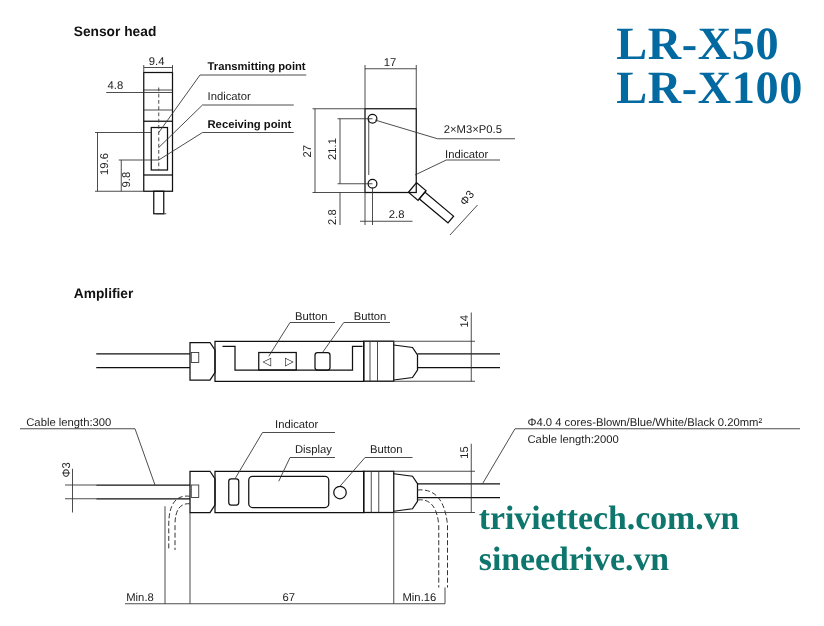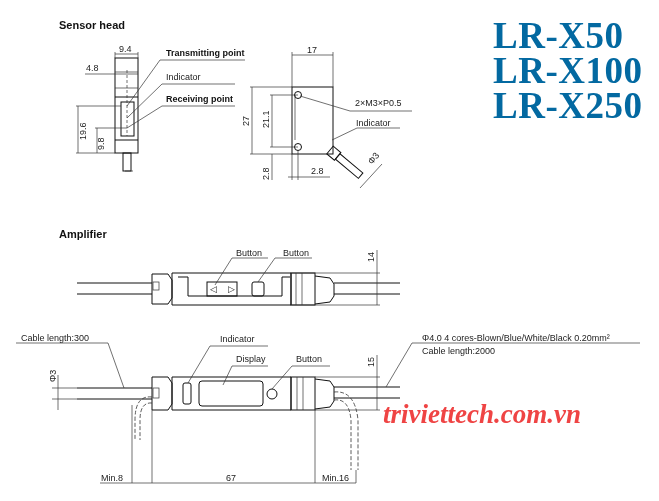--- a/index.html
+++ b/index.html
@@ -7,21 +7,21 @@
   svg { position: absolute; left: 0; top: 0; }
   .lbl { font-family: "Liberation Sans", sans-serif; font-size: 9px; fill: #222; }
   .lbl-b { font-family: "Liberation Sans", sans-serif; font-size: 9px; font-weight: bold; fill: #111; }
   .sec { font-family: "Liberation Sans", sans-serif; font-size: 11px; font-weight: bold; fill: #111; }
   .ln { stroke: #111; stroke-width: 1; fill: none; }
   .thin { stroke: #333; stroke-width: 0.7; fill: none; }
   .dash { stroke: #333; stroke-width: 0.8; fill: none; stroke-dasharray: 4 2; }
   .models { position: absolute; left: 493px; top: 18px; margin: 0; padding: 0; list-style: none; }
   .models li { font-family: "Liberation Serif", serif; font-weight: bold; color: #0369a1; font-size: 37px; line-height: 35px; letter-spacing: 0.5px; }
   .contact { position: absolute; left: 383px; top: 398px; }
-  .contact div { font-family: "Liberation Serif", serif; font-weight: bold; color: #ef4444; font-size: 27px; line-height: 33px; font-style: italic; }
+  .contact div { font-family: "Liberation Serif", serif; font-weight: bold; color: #0f766e; font-size: 27px; line-height: 33px; }
 </style>
 </head>
 <body>
 
 <svg width="659" height="501" viewBox="0 0 659 501" xmlns="http://www.w3.org/2000/svg">
 
   <text x="59" y="29" class="sec">Sensor head</text>
 
   <g>
     <rect x="115" y="58" width="23" height="95" class="ln"></rect>
@@ -181,18 +181,18 @@
   <text x="422" y="341" class="lbl">Φ4.0 4 cores-Blown/Blue/White/Black 0.20mm²</text>
   <text x="422" y="354" class="lbl">Cable length:2000</text>
   <text x="101" y="481" class="lbl">Min.8</text>
   <text x="226" y="481" class="lbl">67</text>
   <text x="322" y="481" class="lbl">Min.16</text>
 </svg>
 
 <ul class="models">
   <li>LR-X50</li>
   <li>LR-X100</li>
-  <li>LR-X250</li>
 </ul>
 
 <div class="contact">
   <div>triviettech.com.vn</div>
+  <div>sineedrive.vn</div>
 </div>
 
 </body></html>

